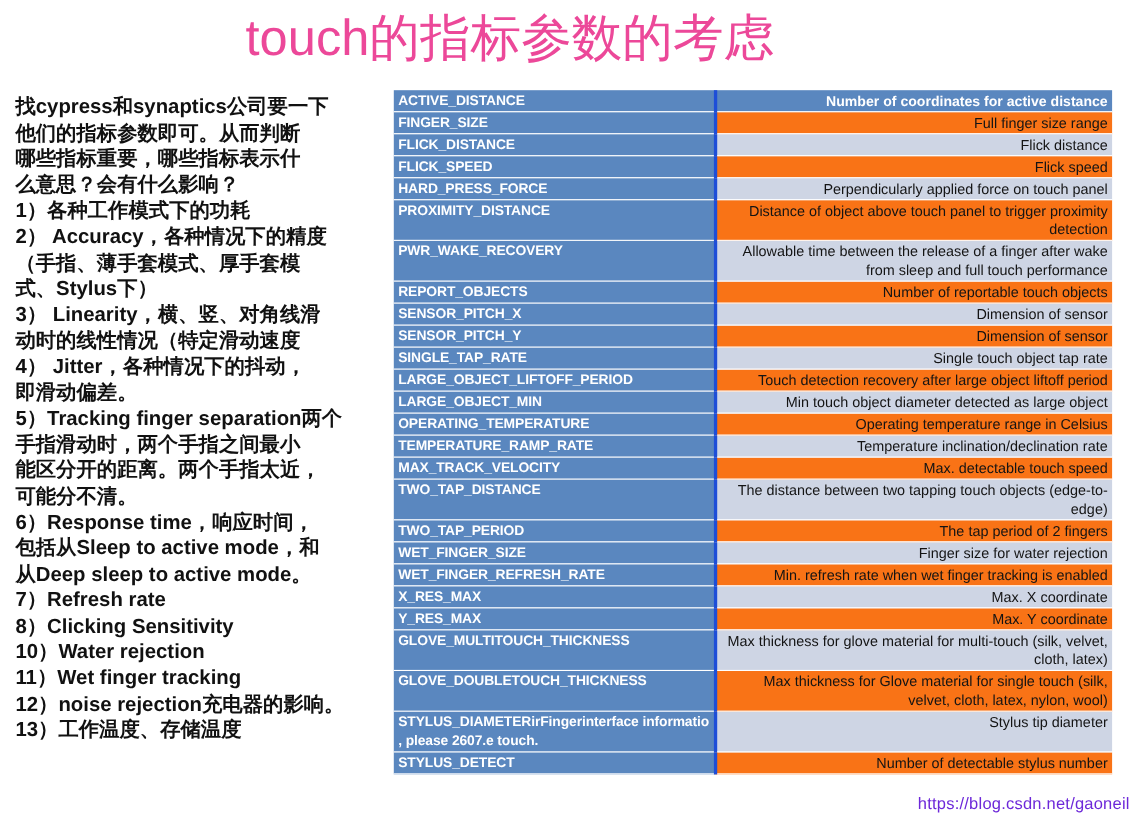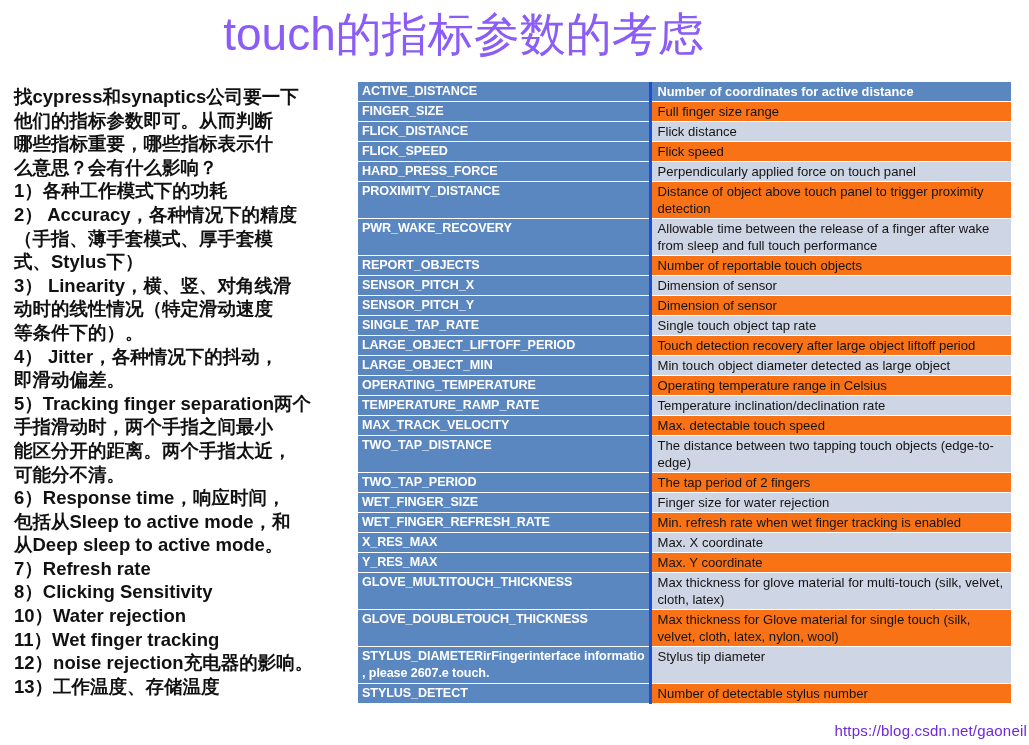--- a/index.html
+++ b/index.html
@@ -19,21 +19,21 @@
   
   #slide-title {
     position: absolute;
     left: 0;
     top: 4px;
     width: 927px;
     text-align: center;
     font-size: 46px;
     line-height: 60px;
     font-weight: 400;
-    color: #8b5cf6;
+    color: #ec4899;
     letter-spacing: 0px;
     white-space: nowrap;
   }
 
   
   #left-text {
     position: absolute;
     left: 14px;
     top: 85px;
     width: 334px;
@@ -74,20 +74,21 @@
     padding-right: 3px;
     letter-spacing: -0.1px;
     border-right: 3px solid #1d4ed8;
   }
   #spec-table td.desc {
     color: #141414;
     font-size: 13.1px;
     line-height: 17px;
     padding-left: 6px;
     padding-right: 4px;
+    text-align: right;
   }
   #spec-table tr.shade-a td.desc { background: #ced5e4; }
   #spec-table tr.shade-b td.desc { background: #f97316; }
 
   
   #spec-table tr.hdr td.desc {
     background: #5a87bf;
     color: #ffffff;
     font-weight: bold;
     font-size: 12.8px;
@@ -114,21 +115,20 @@
     <div class="ln">找cypress和synaptics公司要一下</div>
     <div class="ln">他们的指标参数即可。从而判断</div>
     <div class="ln">哪些指标重要，哪些指标表示什</div>
     <div class="ln">么意思？会有什么影响？</div>
     <div class="ln">1）各种工作模式下的功耗</div>
     <div class="ln">2） Accuracy，各种情况下的精度</div>
     <div class="ln">（手指、薄手套模式、厚手套模</div>
     <div class="ln">式、Stylus下）</div>
     <div class="ln">3） Linearity，横、竖、对角线滑</div>
     <div class="ln">动时的线性情况（特定滑动速度</div>
-    <div class="ln">等条件下的）。</div>
     <div class="ln">4） Jitter，各种情况下的抖动，</div>
     <div class="ln">即滑动偏差。</div>
     <div class="ln">5）Tracking finger separation两个</div>
     <div class="ln">手指滑动时，两个手指之间最小</div>
     <div class="ln">能区分开的距离。两个手指太近，</div>
     <div class="ln">可能分不清。</div>
     <div class="ln">6）Response time，响应时间，</div>
     <div class="ln">包括从Sleep to active mode，和</div>
     <div class="ln">从Deep sleep to active mode。</div>
     <div class="ln">7）Refresh rate</div>

